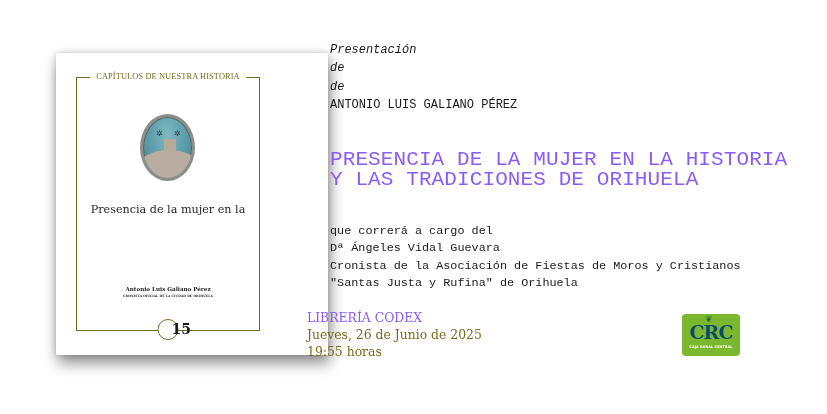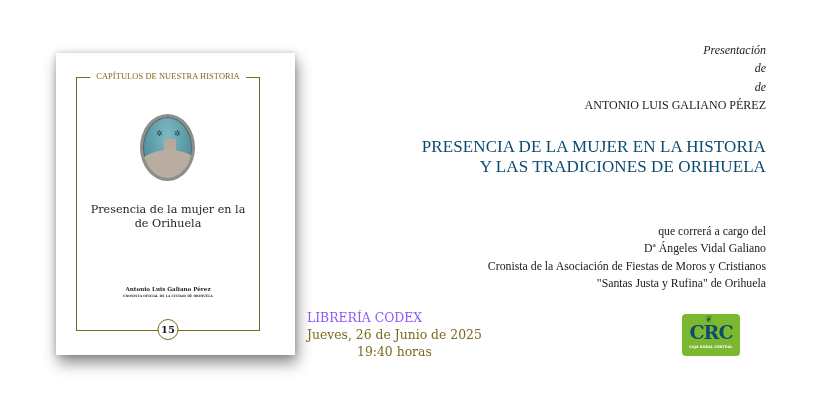--- a/index.html
+++ b/index.html
@@ -1,20 +1,20 @@
 <!DOCTYPE html>
 <html><head>
   <meta charset="utf-8">
   <style>
     * { margin: 0; padding: 0; box-sizing: border-box; }
     html, body { width: 827px; height: 414px; background: #ffffff; overflow: hidden; }
     body { position: relative; font-family: "DejaVu Serif", serif; color: #1a1a1a; }
 
     .book {
-      position: absolute; left: 56px; top: 53px; width: 239px; height: 302px;
+      position: absolute; left: 56px; top: 53px; width: 272px; height: 302px;
       background: #ffffff;
       box-shadow: 2px 8px 14px rgba(0,0,0,0.45), 0 0 6px rgba(0,0,0,0.18);
     }
     .frame {
       position: absolute; left: 20px; top: 24px; width: 184px; height: 254px;
       border: 1px solid #7a6a1e;
     }
     .series-label {
       position: absolute; left: 50%; top: -6px; transform: translateX(-50%);
       background: #fff; padding: 0 6px; white-space: nowrap;
@@ -47,42 +47,42 @@
       position: absolute; left: 0; right: 0; top: 208px; text-align: center;
       font-family: "DejaVu Serif", serif; font-weight: bold; font-size: 5.6px; color: #1f1f1f;
     }
     .book-author-sub {
       position: absolute; left: 0; right: 0; top: 216px; text-align: center;
       font-family: "DejaVu Serif", serif; font-weight: bold; font-size: 3px; color: #1f1f1f; letter-spacing: 0.1px;
     }
     .volume {
       position: absolute; left: 50%; bottom: -10px; transform: translateX(-50%);
       width: 21px; height: 21px; border-radius: 50%; border: 1px solid #7a6a1e; background: #fff;
-      font-family: "DejaVu Serif", serif; font-weight: bold; font-size: 10px; line-height: 19px; text-align: center; color: #1a1a1a;
+      font-family: "DejaVu Serif", serif; font-weight: bold; font-size: 14px; line-height: 19px; text-align: center; color: #1a1a1a; padding-left: 13px;
     }
 
     .info {
-      position: absolute; left: 330px; width: 436px; text-align: right;
-      font-family: Liberation Serif, serif;
+      position: absolute; left: 330px; width: 436px; text-align: left;
+      font-family: Liberation Mono, monospace;
     }
     .line { display: block; white-space: nowrap; }
     .intro { top: 41px; font-size: 12px; line-height: 18.3px; }
     .intro .it { font-style: italic; }
     .intro .bi { font-style: italic; font-weight: bold; }
     .talk-title {
-      top: 137px; font-size: 17px; line-height: 20px; color: #0c4a6e; letter-spacing: 0.1px;
+      top: 150px; font-size: 21px; line-height: 20px; color: #8b5cf6; letter-spacing: 0.1px;
     }
     .speaker { top: 206px; font-size: 11.8px; line-height: 17.3px; margin-top: 17px; }
 
     .venue {
       position: absolute; left: 307px; top: 309px; font-family: "DejaVu Serif", serif;
       font-size: 12.4px; line-height: 17px;
     }
     .venue .name { color: #8b5cf6; }
-    .venue .gold { color: #7a6a1e; text-align: center; }
+    .venue .gold { color: #7a6a1e; }
 
     .logo {
       position: absolute; left: 682px; top: 314px; width: 58px; height: 42px;
       background: #7cb82f; border-radius: 4px;
     }
     .logo .leaf {
       position: absolute; left: 23px; top: 1px; font-size: 9px; line-height: 1; color: #1f6b2e;
     }
     .logo .mark {
       position: absolute; left: 0; right: 0; top: 7px; text-align: center;
@@ -100,21 +100,20 @@
   <div class="frame">
     <span class="series-label">CAPÍTULOS DE NUESTRA HISTORIA</span>
     <div class="emblem">
       <span class="star" style="left:13px">✲</span>
       <span class="star" style="left:31px">✲</span>
       <div class="tower"></div>
       <div class="hill"></div>
     </div>
     <div class="book-title">
       <span class="line">Presencia de la mujer en la</span>
-      <span class="line">de Orihuela</span>
     </div>
     <div class="book-author">Antonio Luis Galiano Pérez</div>
     <div class="book-author-sub">CRONISTA OFICIAL DE LA CIUDAD DE ORIHUELA</div>
     <div class="volume">15</div>
   </div>
 </div>
 
 <div class="info intro">
   <span class="line it">Presentación</span>
   <span class="line it">de</span>
@@ -122,28 +121,28 @@
   <span class="line">ANTONIO LUIS GALIANO PÉREZ</span>
 </div>
 
 <div class="info talk-title">
   <span class="line">PRESENCIA DE LA MUJER EN LA HISTORIA</span>
   <span class="line">Y LAS TRADICIONES DE ORIHUELA</span>
 </div>
 
 <div class="info speaker">
   <span class="line">que correrá a cargo del</span>
-  <span class="line">Dª Ángeles Vidal Galiano</span>
+  <span class="line">Dª Ángeles Vidal Guevara</span>
   <span class="line">Cronista de la Asociación de Fiestas de Moros y Cristianos</span>
   <span class="line">"Santas Justa y Rufina" de Orihuela</span>
 </div>
 
 <div class="venue">
   <span class="line name">LIBRERÍA CODEX</span>
   <span class="line gold">Jueves, 26 de Junio de 2025</span>
-  <span class="line gold">19:40 horas</span>
+  <span class="line gold">19:55 horas</span>
 </div>
 
 <div class="logo">
   <span class="leaf">❦</span>
   <span class="mark">CRC</span>
   <span class="sub">CAJA RURAL CENTRAL</span>
 </div>
 
 </body></html>

